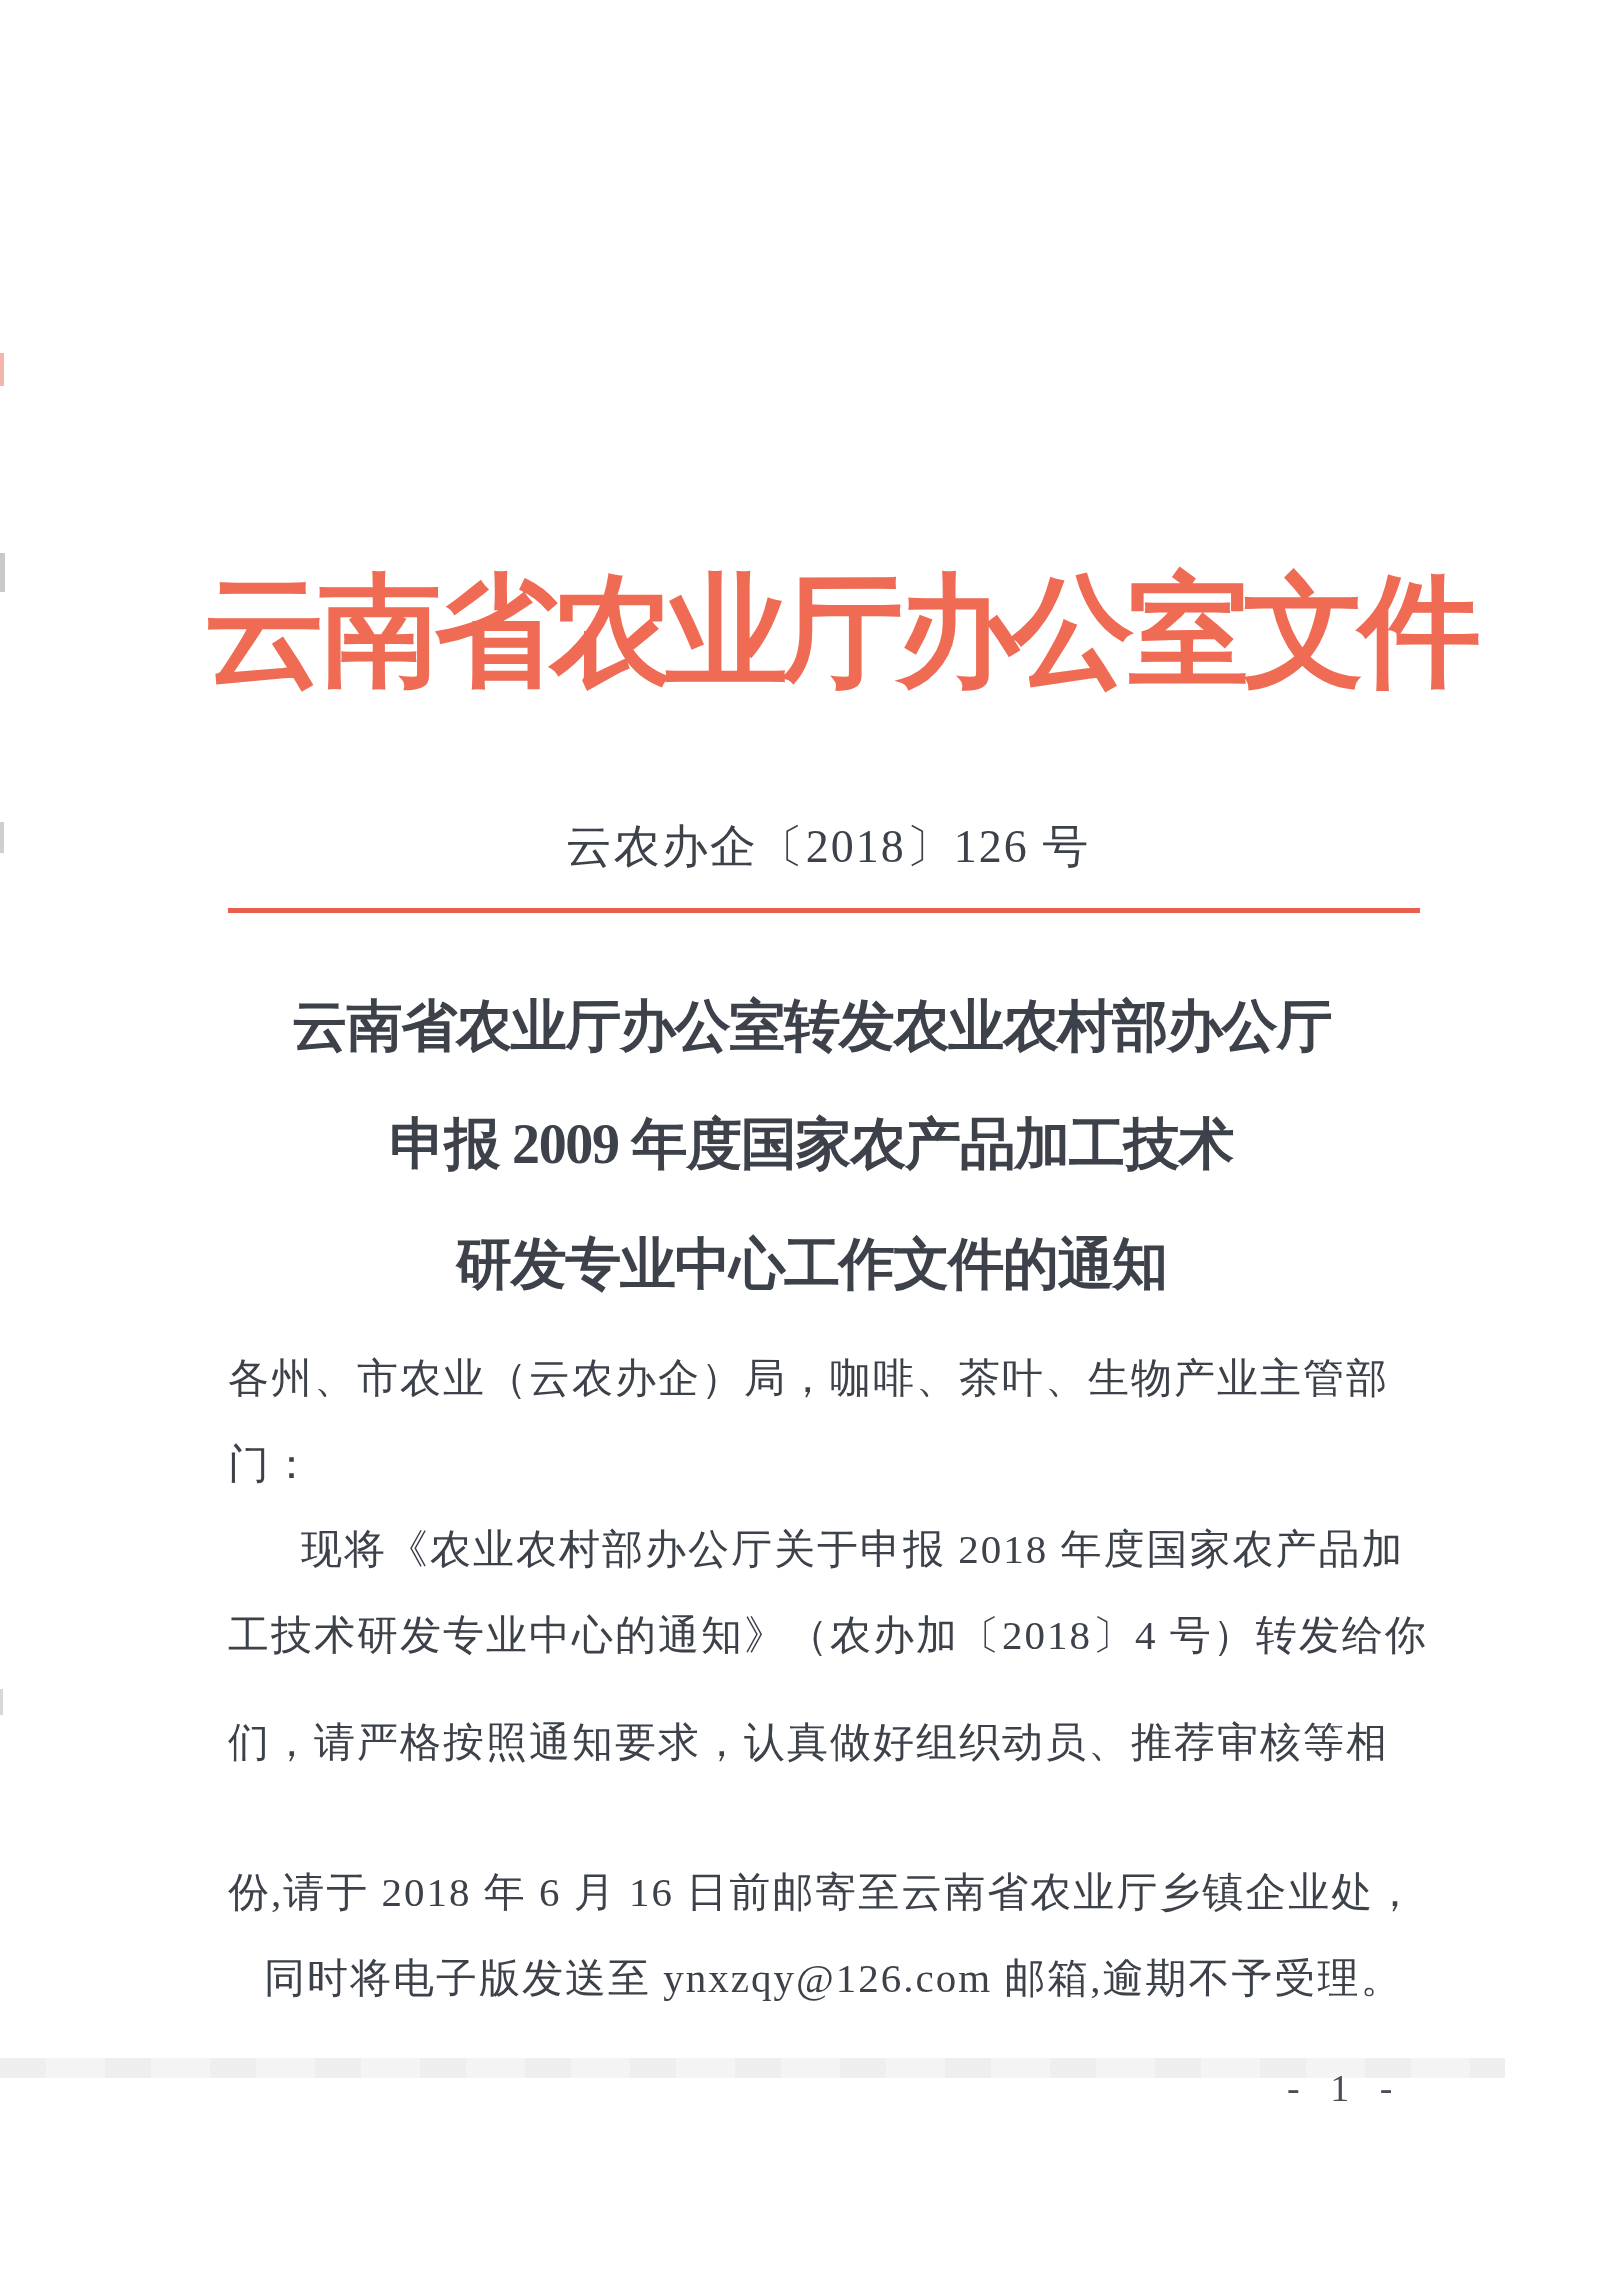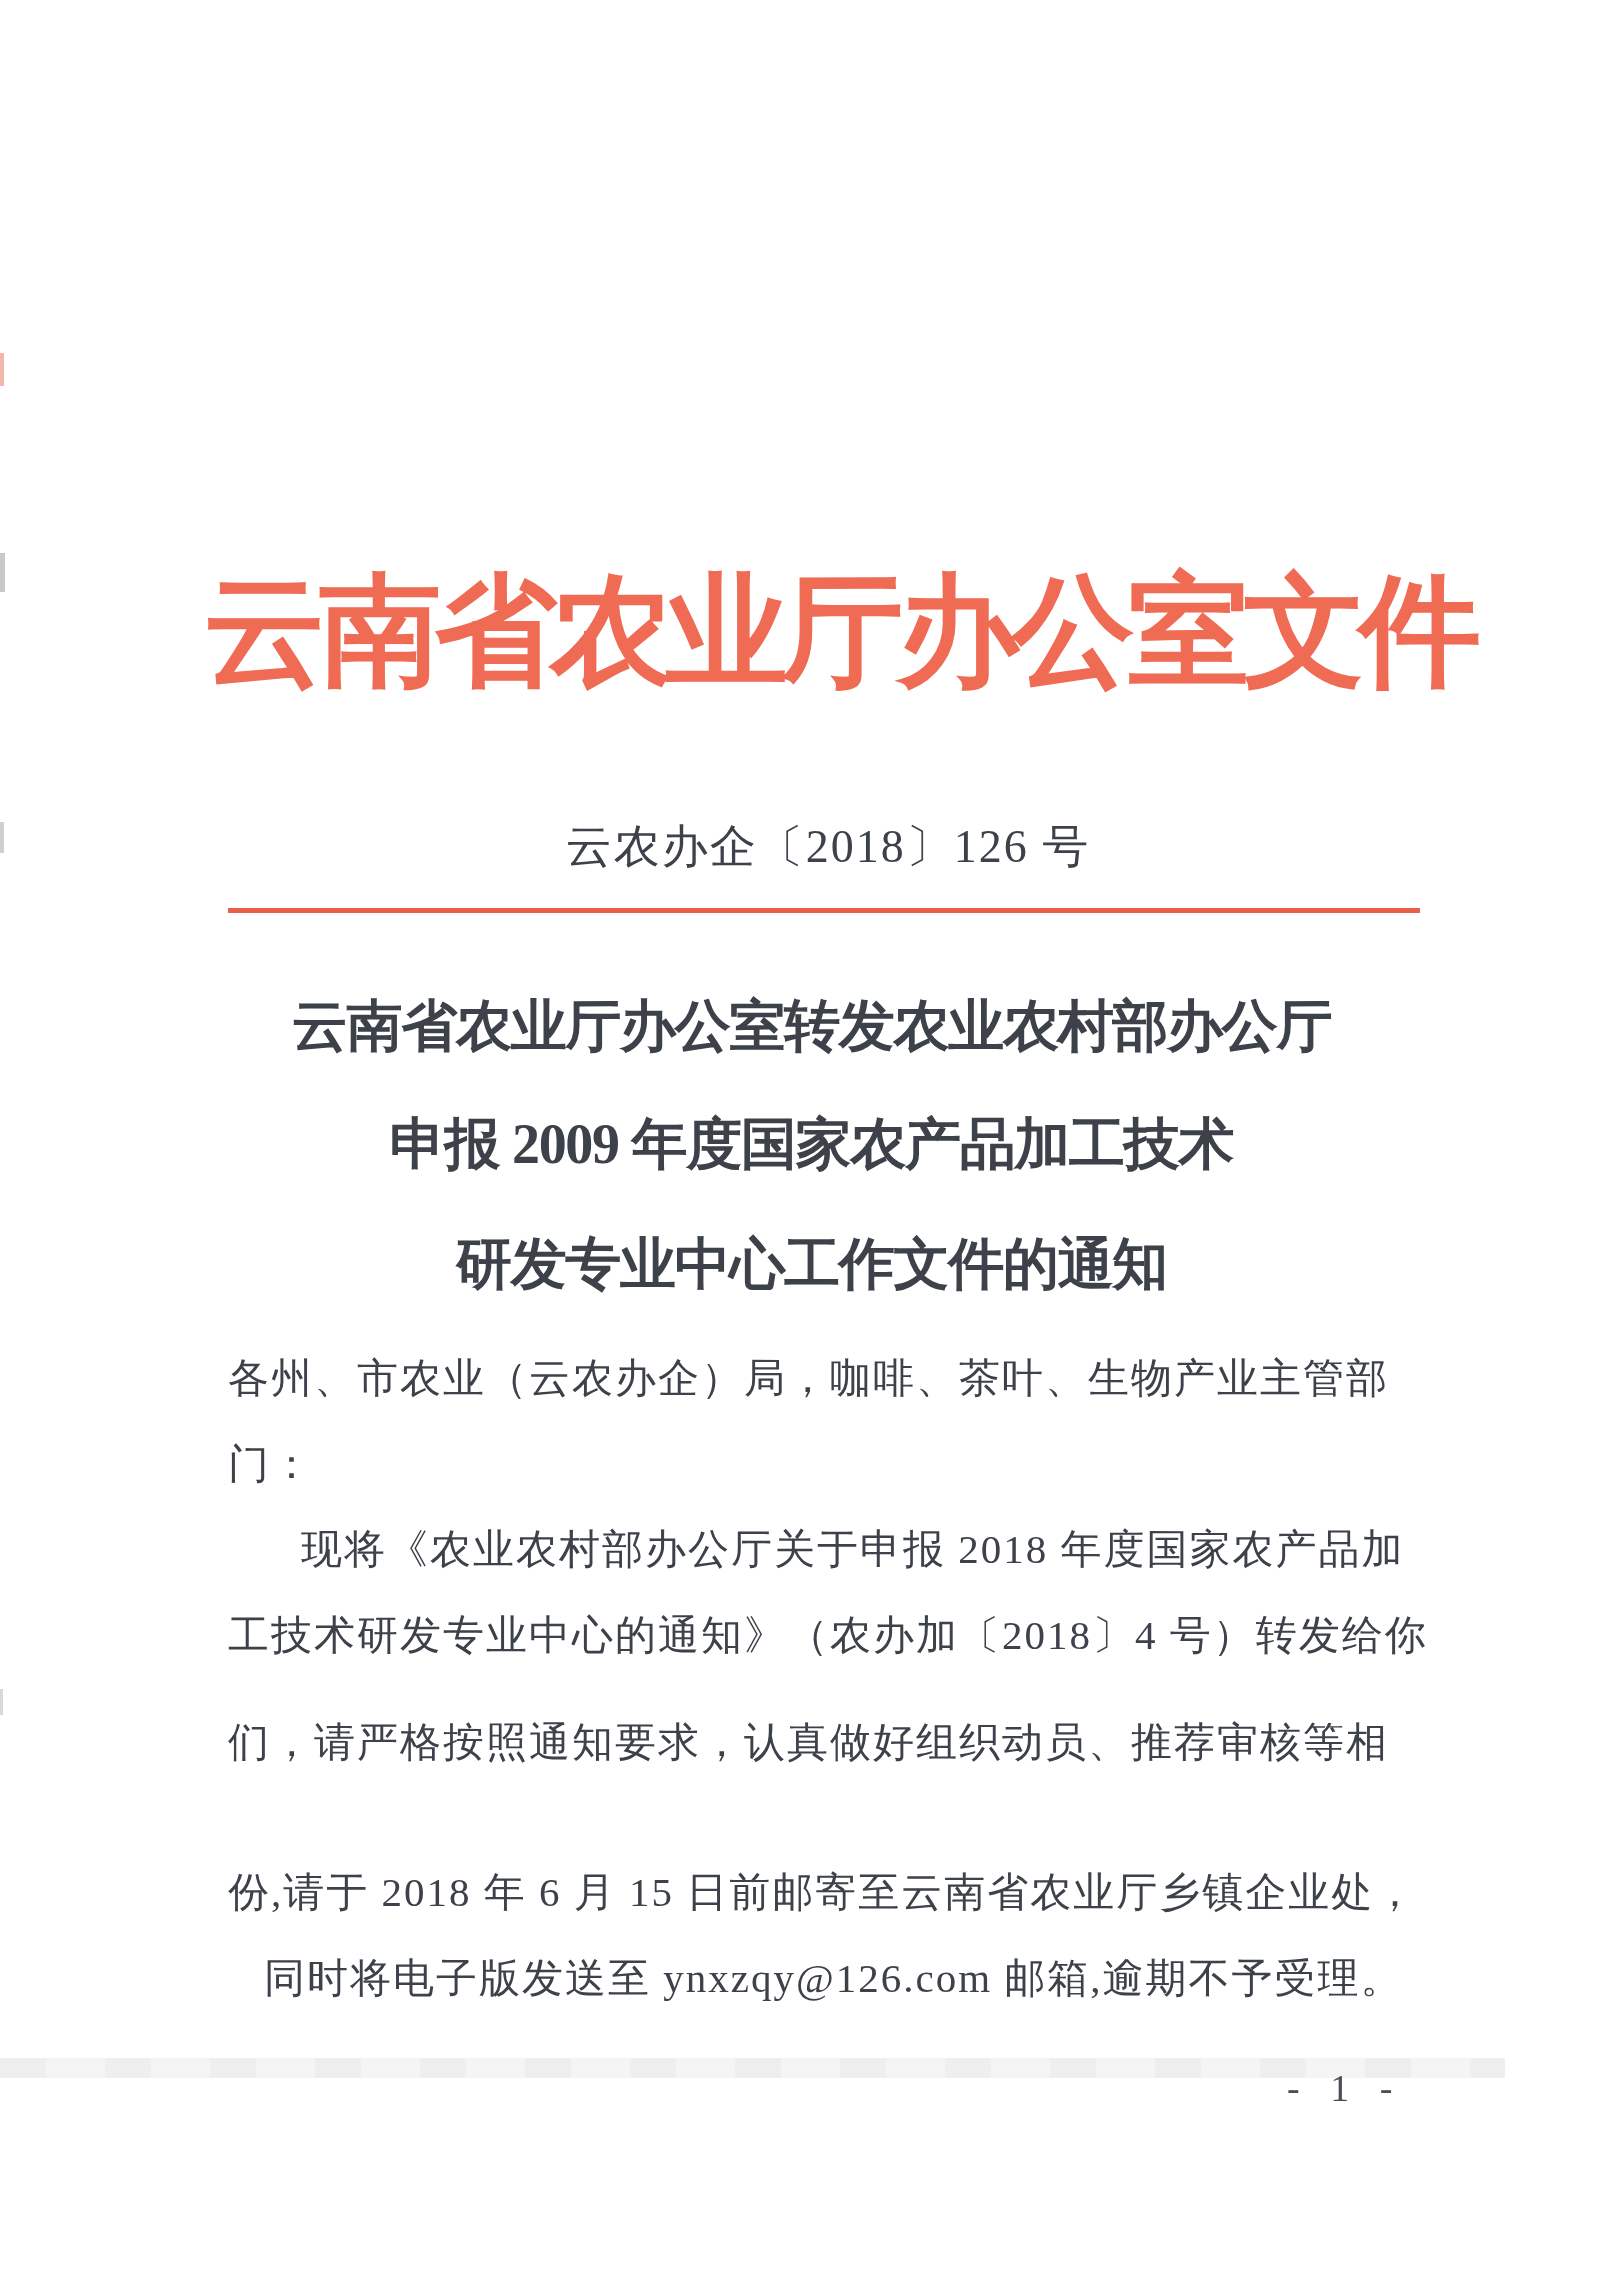--- a/index.html
+++ b/index.html
@@ -145,21 +145,21 @@
 
   <div class="doc-title-line t0">云南省农业厅办公室转发农业农村部办公厅</div>
   <div class="doc-title-line t1">申报 2009 年度国家农产品加工技术</div>
   <div class="doc-title-line t2">研发专业中心工作文件的通知</div>
 
   <div class="body-line b0">各州、市农业（云农办企）局，咖啡、茶叶、生物产业主管部</div>
   <div class="body-line b1">门：</div>
   <div class="body-line b2">现将《农业农村部办公厅关于申报 2018 年度国家农产品加</div>
   <div class="body-line b3">工技术研发专业中心的通知》（农办加〔2018〕4 号）转发给你</div>
   <div class="body-line b4">们，请严格按照通知要求，认真做好组织动员、推荐审核等相</div>
-  <div class="body-line b6">份,请于 2018 年 6 月 15 日前邮寄至云南省农业厅乡镇企业处，</div>
+  <div class="body-line b6">份,请于 2018 年 6 月 16 日前邮寄至云南省农业厅乡镇企业处，</div>
   <div class="body-line b7">同时将电子版发送至 ynxzqy@126.com 邮箱,逾期不予受理。</div>
 
   <div class="scan-band"></div>
 
   <div class="page-number">- 1 -</div>
 
 </div>
 
 
 </body></html>

